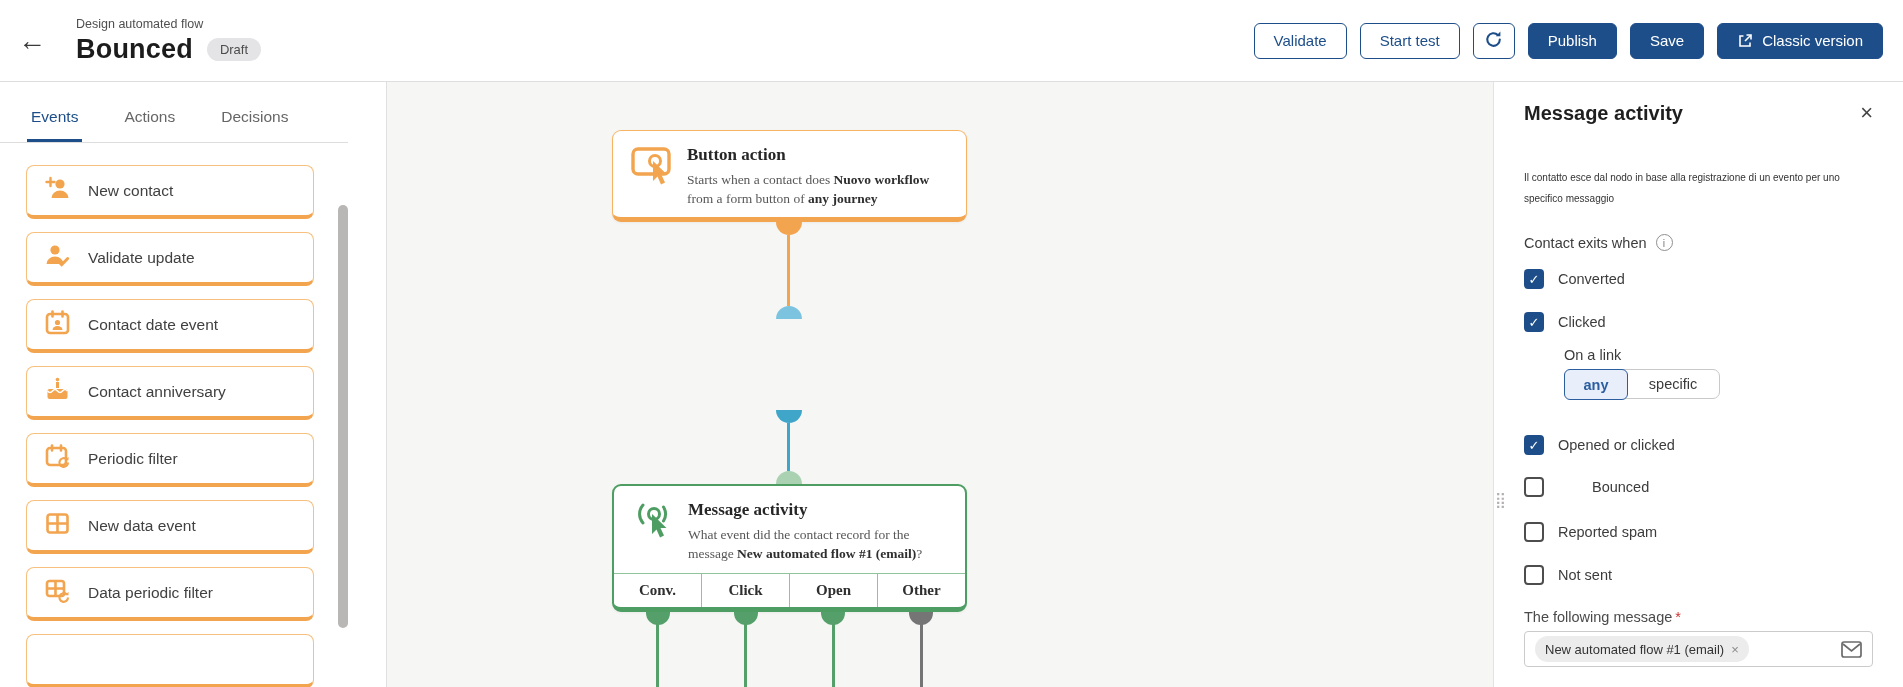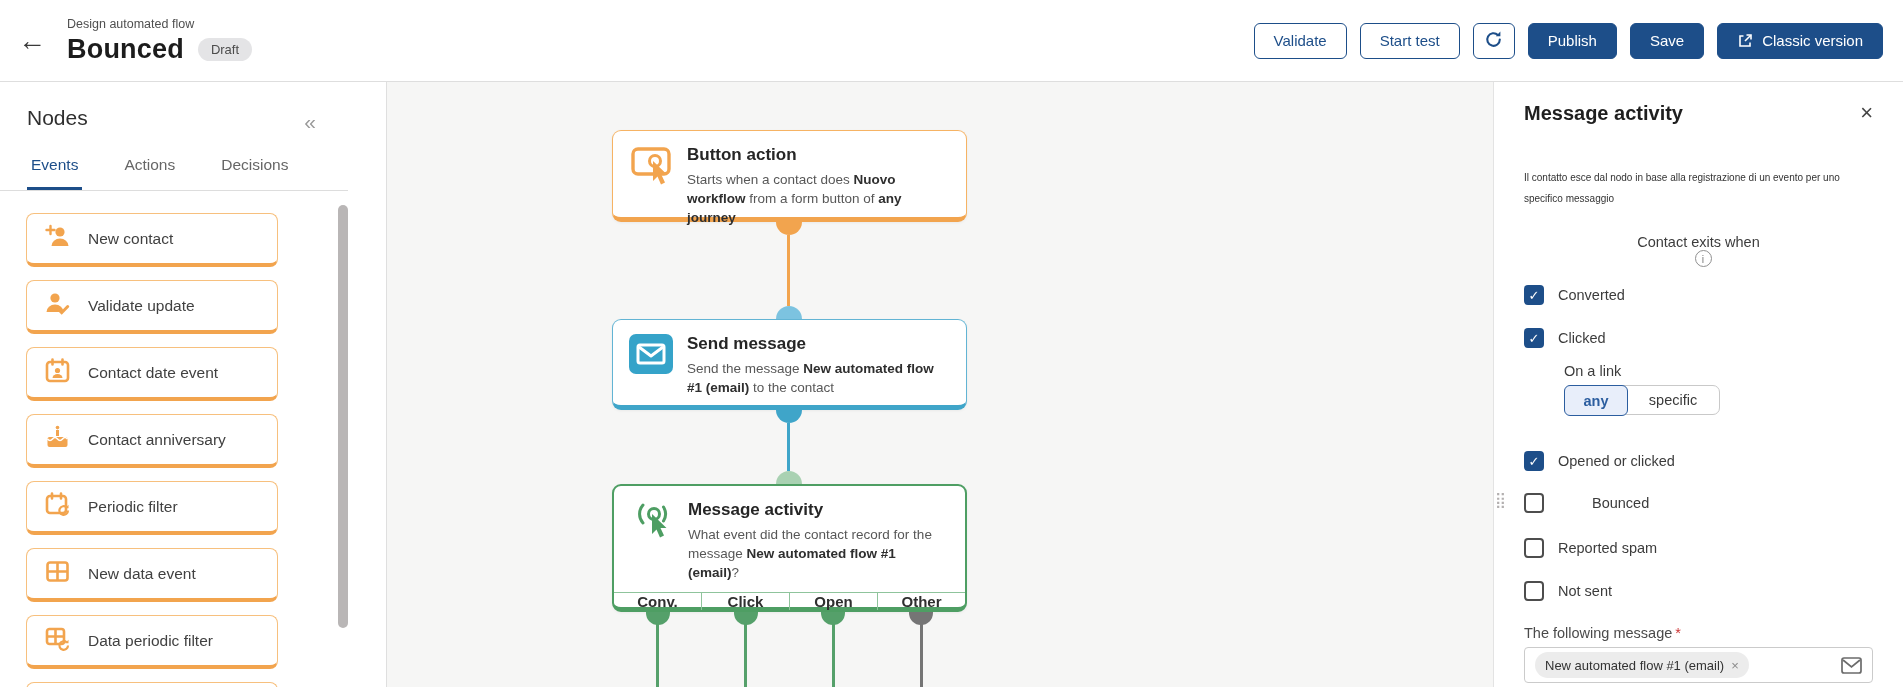--- a/index.html
+++ b/index.html
@@ -3,21 +3,21 @@
 <meta charset="utf-8">
 <style>
   * { margin:0; padding:0; box-sizing:border-box; }
   html,body { width:1903px; height:687px; overflow:hidden; background:#fff;
     font-family:"Liberation Sans","DejaVu Sans",sans-serif; color:#2e2e2e; }
 
   
   .header { position:absolute; top:0; left:0; width:1903px; height:82px; background:#fff;
     border-bottom:1px solid #dedede; display:flex; align-items:center; z-index:5; }
   .back-btn { border:none; background:none; font-size:28px; color:#3a3a3a; margin-left:18px; cursor:pointer; line-height:1; }
-  .title-block { margin-left:21px; display:flex; flex-direction:column; gap:3px; }
+  .title-block { margin-left:30px; display:flex; flex-direction:column; gap:3px; }
   .breadcrumb { font-size:12.5px; color:#4f4f4f; }
   .title-row { display:flex; align-items:center; }
   .page-title { font-size:27px; font-weight:700; color:#1c1c1c; letter-spacing:.2px; }
   .badge { margin-left:14px; background:#e4e4e6; color:#4c4c4c; font-size:13px; padding:4px 13px; border-radius:13px; }
   .actions { margin-left:auto; margin-right:20px; display:flex; gap:13px; align-items:flex-end; }
   .btn { height:36px; border-radius:6px; font-size:15px; font-family:inherit; cursor:pointer;
     display:inline-flex; align-items:center; justify-content:center; padding:0 19px; }
   .btn.outline { background:#fff; border:1.5px solid #1d4e89; color:#1d4e89; }
   .btn.filled { background:#1d4e89; border:1.5px solid #1d4e89; color:#fff; }
   .btn.icon-only { width:42px; padding:0; }
@@ -25,28 +25,28 @@
 
   
   .sidebar { position:absolute; top:82px; left:0; width:348px; bottom:0; background:#fff; overflow:hidden; }
   .sidebar-head { position:relative; padding:24px 0 0 27px; }
   .nodes-heading { font-size:21px; font-weight:500; color:#2f2f2f; }
   .collapse-icon { position:absolute; right:32px; top:28px; font-size:21px; color:#9a9a9a; cursor:pointer; }
   .tabs { display:flex; gap:38px; padding:26px 0 0 27px; border-bottom:1px solid #ddd; }
   .tab { font-size:15.5px; color:#666; padding:0 4px 13px 4px; cursor:pointer; border-bottom:3px solid transparent; }
   .tab.active { color:#1d4e89; font-weight:500; border-bottom-color:#1d4e89; }
   .node-list { padding:22px 0 0 26px; }
-  .side-card { width:252px; height:54px; background:#fff; border:1px solid #f7c07e; border-bottom:4px solid #f2a44e;
+  .side-card { width:288px; height:54px; background:#fff; border:1px solid #f7c07e; border-bottom:4px solid #f2a44e;
     border-radius:8px; display:flex; align-items:center; padding-left:17px; gap:17px; margin-bottom:13px; cursor:grab; }
   .side-card .label { font-size:15.5px; color:#414141; }
   .side-scroll-thumb { position:absolute; right:0; top:123px; width:10px; height:423px; background:#b9b6b6; border-radius:5px; }
   .gutter { position:absolute; top:82px; left:348px; width:39px; bottom:0; background:#fff; border-right:1px solid #dfdfdf; }
 
   
-  .canvas { position:absolute; top:82px; left:387px; width:1106px; bottom:0; background:#f6f6f5; overflow:hidden; }
+  .canvas { position:absolute; top:82px; left:387px; width:1106px; bottom:0; background:#f6f6f5; overflow:hidden;font-family:Liberation Serif, serif; }
   .node { position:absolute; left:225px; width:355px; background:#fff; border-radius:9px;
     display:flex; gap:14px; padding:14px 16px 10px 16px; box-shadow:0 1px 3px rgba(0,0,0,.05); cursor:pointer; }
   .node.orange { border:1px solid #f6b364; border-bottom:5px solid #f2a44e; }
   .node.blue   { border:1px solid #62b4d4; border-bottom:5px solid #3fa5c9; }
   .node.green  { border:2px solid #4e9e63; border-bottom:5px solid #4e9e63; padding:0; flex-direction:column; gap:0; }
   .node-inner { display:flex; gap:14px; padding:14px 16px 10px 16px; }
   .node-title { font-size:17px; font-weight:700; color:#262626; margin-bottom:5px; }
   .node-desc { font-size:13.5px; color:#575757; line-height:19px; }
   .node-desc b { color:#2f2f2f; }
   .branch-row { display:flex; border-top:1px solid #8fc49c; height:37px; }
@@ -57,21 +57,21 @@
   .dot-t { position:absolute; width:26px; height:13px; border-radius:13px 13px 0 0; }
   .cline { position:absolute; width:3px; }
 
   
   .panel { position:absolute; top:82px; left:1493px; width:410px; bottom:0; background:#fff;
     border-left:1px solid #e3e3e3; padding:20px 30px 0 30px; }
   .panel-head { display:flex; justify-content:space-between; align-items:flex-start; }
   .panel-title { font-size:20px; font-weight:600; color:#1f1f1f; }
   .close-btn { border:none; background:none; font-size:22px; color:#444; cursor:pointer; line-height:1; }
   .panel-desc { margin-top:42px; font-size:10px; color:#333; line-height:21px; }
-  .exits-row { margin-top:25px; font-size:14.5px; color:#3c3c3c; display:flex; align-items:center;flex-direction:column; }
+  .exits-row { margin-top:25px; font-size:14.5px; color:#3c3c3c; display:flex; align-items:center; }
   .info-icon { display:inline-flex; align-items:center; justify-content:center; width:17px; height:17px;
     border:1.5px solid #909090; border-radius:50%; font-size:10.5px; color:#808080; margin-left:9px; cursor:pointer; }
   .cb-row { display:flex; align-items:center; gap:14px; font-size:14.5px; color:#3c3c3c; }
   .cb { width:20px; height:20px; border-radius:4px; flex:0 0 auto; display:flex; align-items:center;
     justify-content:center; cursor:pointer; }
   .cb.checked { background:#1d4e89; color:#fff; font-size:13px; font-weight:700; }
   .cb.unchecked { background:#fff; border:2px solid #4d4d4d; color:transparent; }
   .sub-block { margin-left:40px; }
   .sub-label { margin-top:15px; font-size:14.5px; color:#3c3c3c; }
   .segmented { margin-top:6px; display:inline-flex; border:1px solid #c9c9c9; border-radius:7px; height:30px; }
@@ -123,24 +123,20 @@
             <path d="M9.5 2H14v4.5"></path>
             <path d="M13.8 2.2L8 8"></path>
           </svg>
       </span>
       <span>Classic version</span>
     </button>
   </div>
 </div>
 
 <div class="sidebar">
-  <div class="sidebar-head">
-    <div class="nodes-heading">Nodes</div>
-    <span class="collapse-icon">«</span>
-  </div>
   <div class="tabs">
     <div class="tab active">Events</div>
     <div class="tab">Actions</div>
     <div class="tab">Decisions</div>
   </div>
   <div class="node-list">
     <div class="side-card">
       <span><svg width="27" height="27" viewBox="0 0 27 27">
             <circle cx="16" cy="9" r="4.6" fill="#f2a44e"></circle>
             <path d="M7.5 23a8.5 7.5 0 0 1 17 0z" fill="#f2a44e"></path>
@@ -214,33 +210,20 @@
           <circle cx="26" cy="16" r="5.5" fill="none" stroke="#f2a44e" stroke-width="3"></circle>
           <path d="M24 16v20l4.5-4.5 3.5 8 4-2-3.5-7.5h6z" fill="#f2a44e"></path>
         </svg>
     </span>
     <div>
       <div class="node-title">Button action</div>
       <div class="node-desc"><span>Starts when a contact does </span><b>Nuovo workflow</b><span> from a form button of </span><b>any journey</b></div>
     </div>
   </div>
 
-  <div class="node blue" style="top:237px;height:91px;">
-    <span>
-      <svg width="44" height="40" viewBox="0 0 44 40">
-          <rect width="44" height="40" rx="7" fill="#35a3c9"></rect>
-          <rect x="9" y="11" width="26" height="18" rx="2" fill="none" stroke="#fff" stroke-width="3"></rect>
-          <path d="M10 13l12 9 12-9" fill="none" stroke="#fff" stroke-width="3" stroke-linejoin="round"></path>
-        </svg>
-    </span>
-    <div>
-      <div class="node-title">Send message</div>
-      <div class="node-desc"><span>Send the message </span><b>New automated flow #1 (email)</b><span> to the contact</span></div>
-    </div>
-  </div>
 
   <div class="node green" style="top:402px;height:128px;">
     <div class="node-inner">
       <span>
         <svg width="44" height="46" viewBox="0 0 44 46">
             <circle cx="24" cy="14" r="5.5" fill="none" stroke="#4e9e63" stroke-width="3"></circle>
             <path d="M13 23a13.5 13.5 0 0 1 0-18M33.5 21a13.5 13.5 0 0 0 0-14" fill="none" stroke="#4e9e63" stroke-width="3" stroke-linecap="round"></path>
             <path d="M22 14v20l4.5-4.5 3.5 8 4-2-3.5-7.5h6z" fill="#4e9e63"></path>
           </svg>
       </span>

